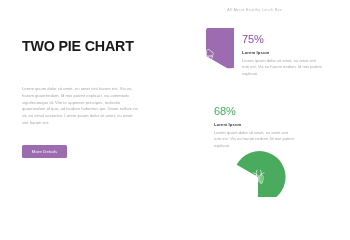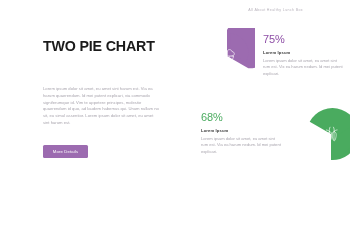--- a/index.html
+++ b/index.html
@@ -6,21 +6,20 @@
   html, body {
     width:350px; height:197px;
     background:#ffffff;
     font-family:"Liberation Sans", sans-serif;
     overflow:hidden;
   }
   .slide {
     position:relative;
     width:294px; height:197px;
     background:#ffffff;
-    margin-left:21px;
   }
 
   
   .topbar {
     position:absolute;
     top:8px; right:12px;
     font-size:3.6px;
     letter-spacing:0.35px;
     color:#b9b4bd;
     font-family:"Liberation Sans", sans-serif;
@@ -69,21 +68,21 @@
     justify-content:center;
   }
 
   
   .row {
     position:absolute;
     display:flex;
     align-items:center;
   }
   .row-1 { left:178px; top:28px; width:160px; }
-  .row-2 { left:178px; top:106px; width:160px; }
+  .row-2 { left:178px; top:106px; width:160px;flex-direction:column; }
 
   .chart-wrap {
     position:relative;
     width:56px; height:56px;
     flex:0 0 56px;
   }
   .chart-svg { display:block; width:56px; height:56px; }
 
   .chart-icon {
     position:absolute;

